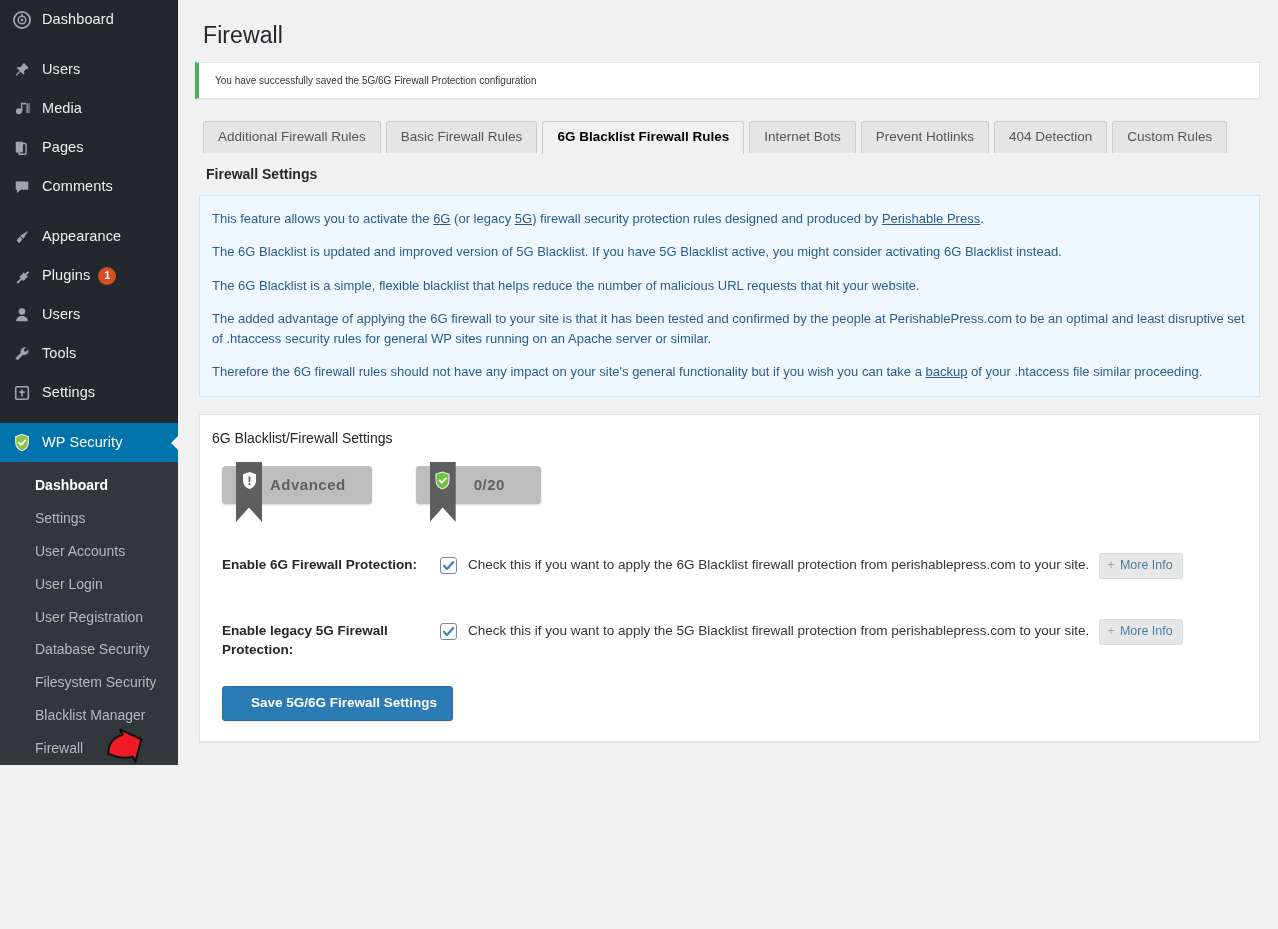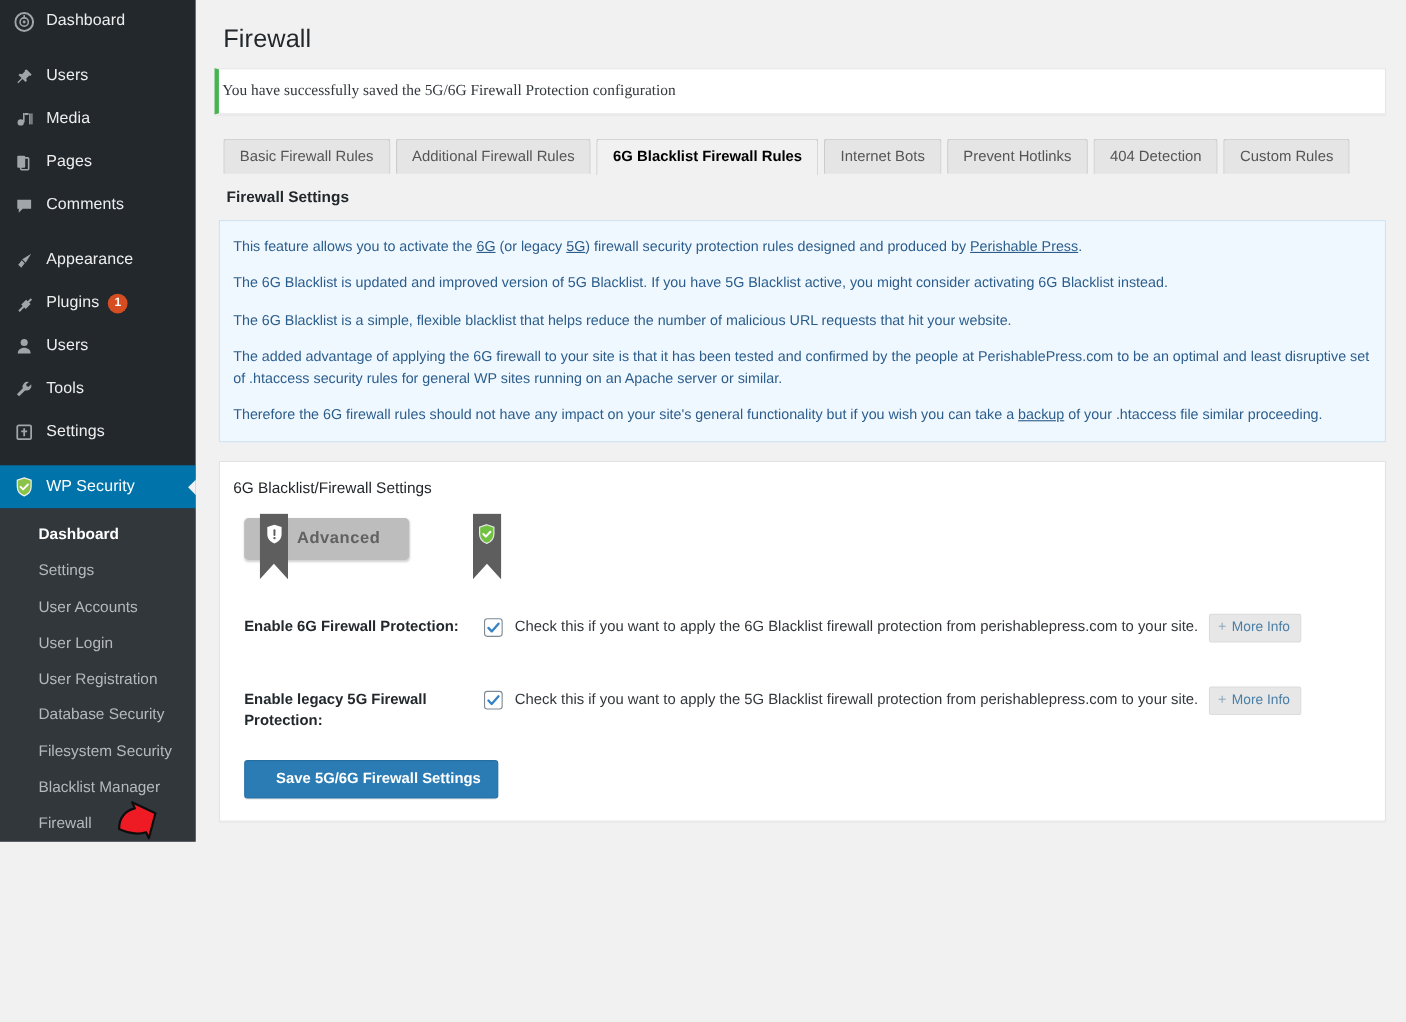--- a/index.html
+++ b/index.html
@@ -88,26 +88,25 @@
   .page-title {
     font-size: 23px; font-weight: 400; color: #23282d;
     line-height: 1.3;
     padding: 9px 0 6px 8px;
     letter-spacing: .1px;
   }
   .notice {
     background: #fff;
     border: 1px solid #e5e5e5;
     border-left: 4px solid #46b450;
-    padding: 12px 3px;
+    padding: 12px 16px;
     margin: 5px 0 0 0;
-    font-size: 14px;
+    font-size: 10px;
     color: #32373c;
     box-shadow: 0 1px 1px rgba(0,0,0,.04);
-    font-family: Liberation Serif, serif;
   }
 
   
   .tabs {
     display: flex; align-items: flex-end;
     margin: 23px 0 0 8px;
     height: 31px;
     position: relative;
     z-index: 2;
   }
@@ -397,22 +396,22 @@
 
   <main class="main">
 
     <h1 class="page-title">Firewall</h1>
 
     <div class="notice">
       <span>You have successfully saved the 5G/6G Firewall Protection configuration</span>
     </div>
 
     <div class="tabs">
+      <div class="tab">Additional Firewall Rules</div>
       <div class="tab">Basic Firewall Rules</div>
-      <div class="tab">Additional Firewall Rules</div>
       <div class="tab active">6G Blacklist Firewall Rules</div>
       <div class="tab">Internet Bots</div>
       <div class="tab">Prevent Hotlinks</div>
       <div class="tab">404 Detection</div>
       <div class="tab">Custom Rules</div>
     </div>
 
     <h2 class="section-heading">Firewall Settings</h2>
 
     <section class="info-panel">
@@ -436,20 +435,23 @@
               <svg width="17" height="20" viewBox="0 0 17 20">
                   <path d="M8.5 1l6.5 2.2v6.2c0 4.3-2.8 7.2-6.5 8.6C4.8 16.6 2 13.7 2 9.4V3.2z" fill="#ffffff"></path>
                   <rect x="7.6" y="5.2" width="1.8" height="6" rx=".9" fill="#5e5e5e"></rect>
                   <circle cx="8.5" cy="13.2" r="1.1" fill="#5e5e5e"></circle>
                 </svg>
             </span>
           </div>
         </div>
 
         <div class="ribbon">
+          <div class="ribbon-bar wide">
+            <span class="rb-text">0/20</span>
+          </div>
           <div class="ribbon-tail">
             <span class="ribbon-icon">
               <svg width="17" height="20" viewBox="0 0 17 20">
                   <path d="M8.5 1l6.5 2.2v6.2c0 4.3-2.8 7.2-6.5 8.6C4.8 16.6 2 13.7 2 9.4V3.2z" fill="#72c242" stroke="#e8e8e8" stroke-width="1.1"></path>
                   <path d="M5.4 9.4l2.3 2.3 4.1-4.3" stroke="#ffffff" stroke-width="1.8" fill="none" stroke-linecap="round" stroke-linejoin="round"></path>
                 </svg>
             </span>
           </div>
         </div>
       </div>

